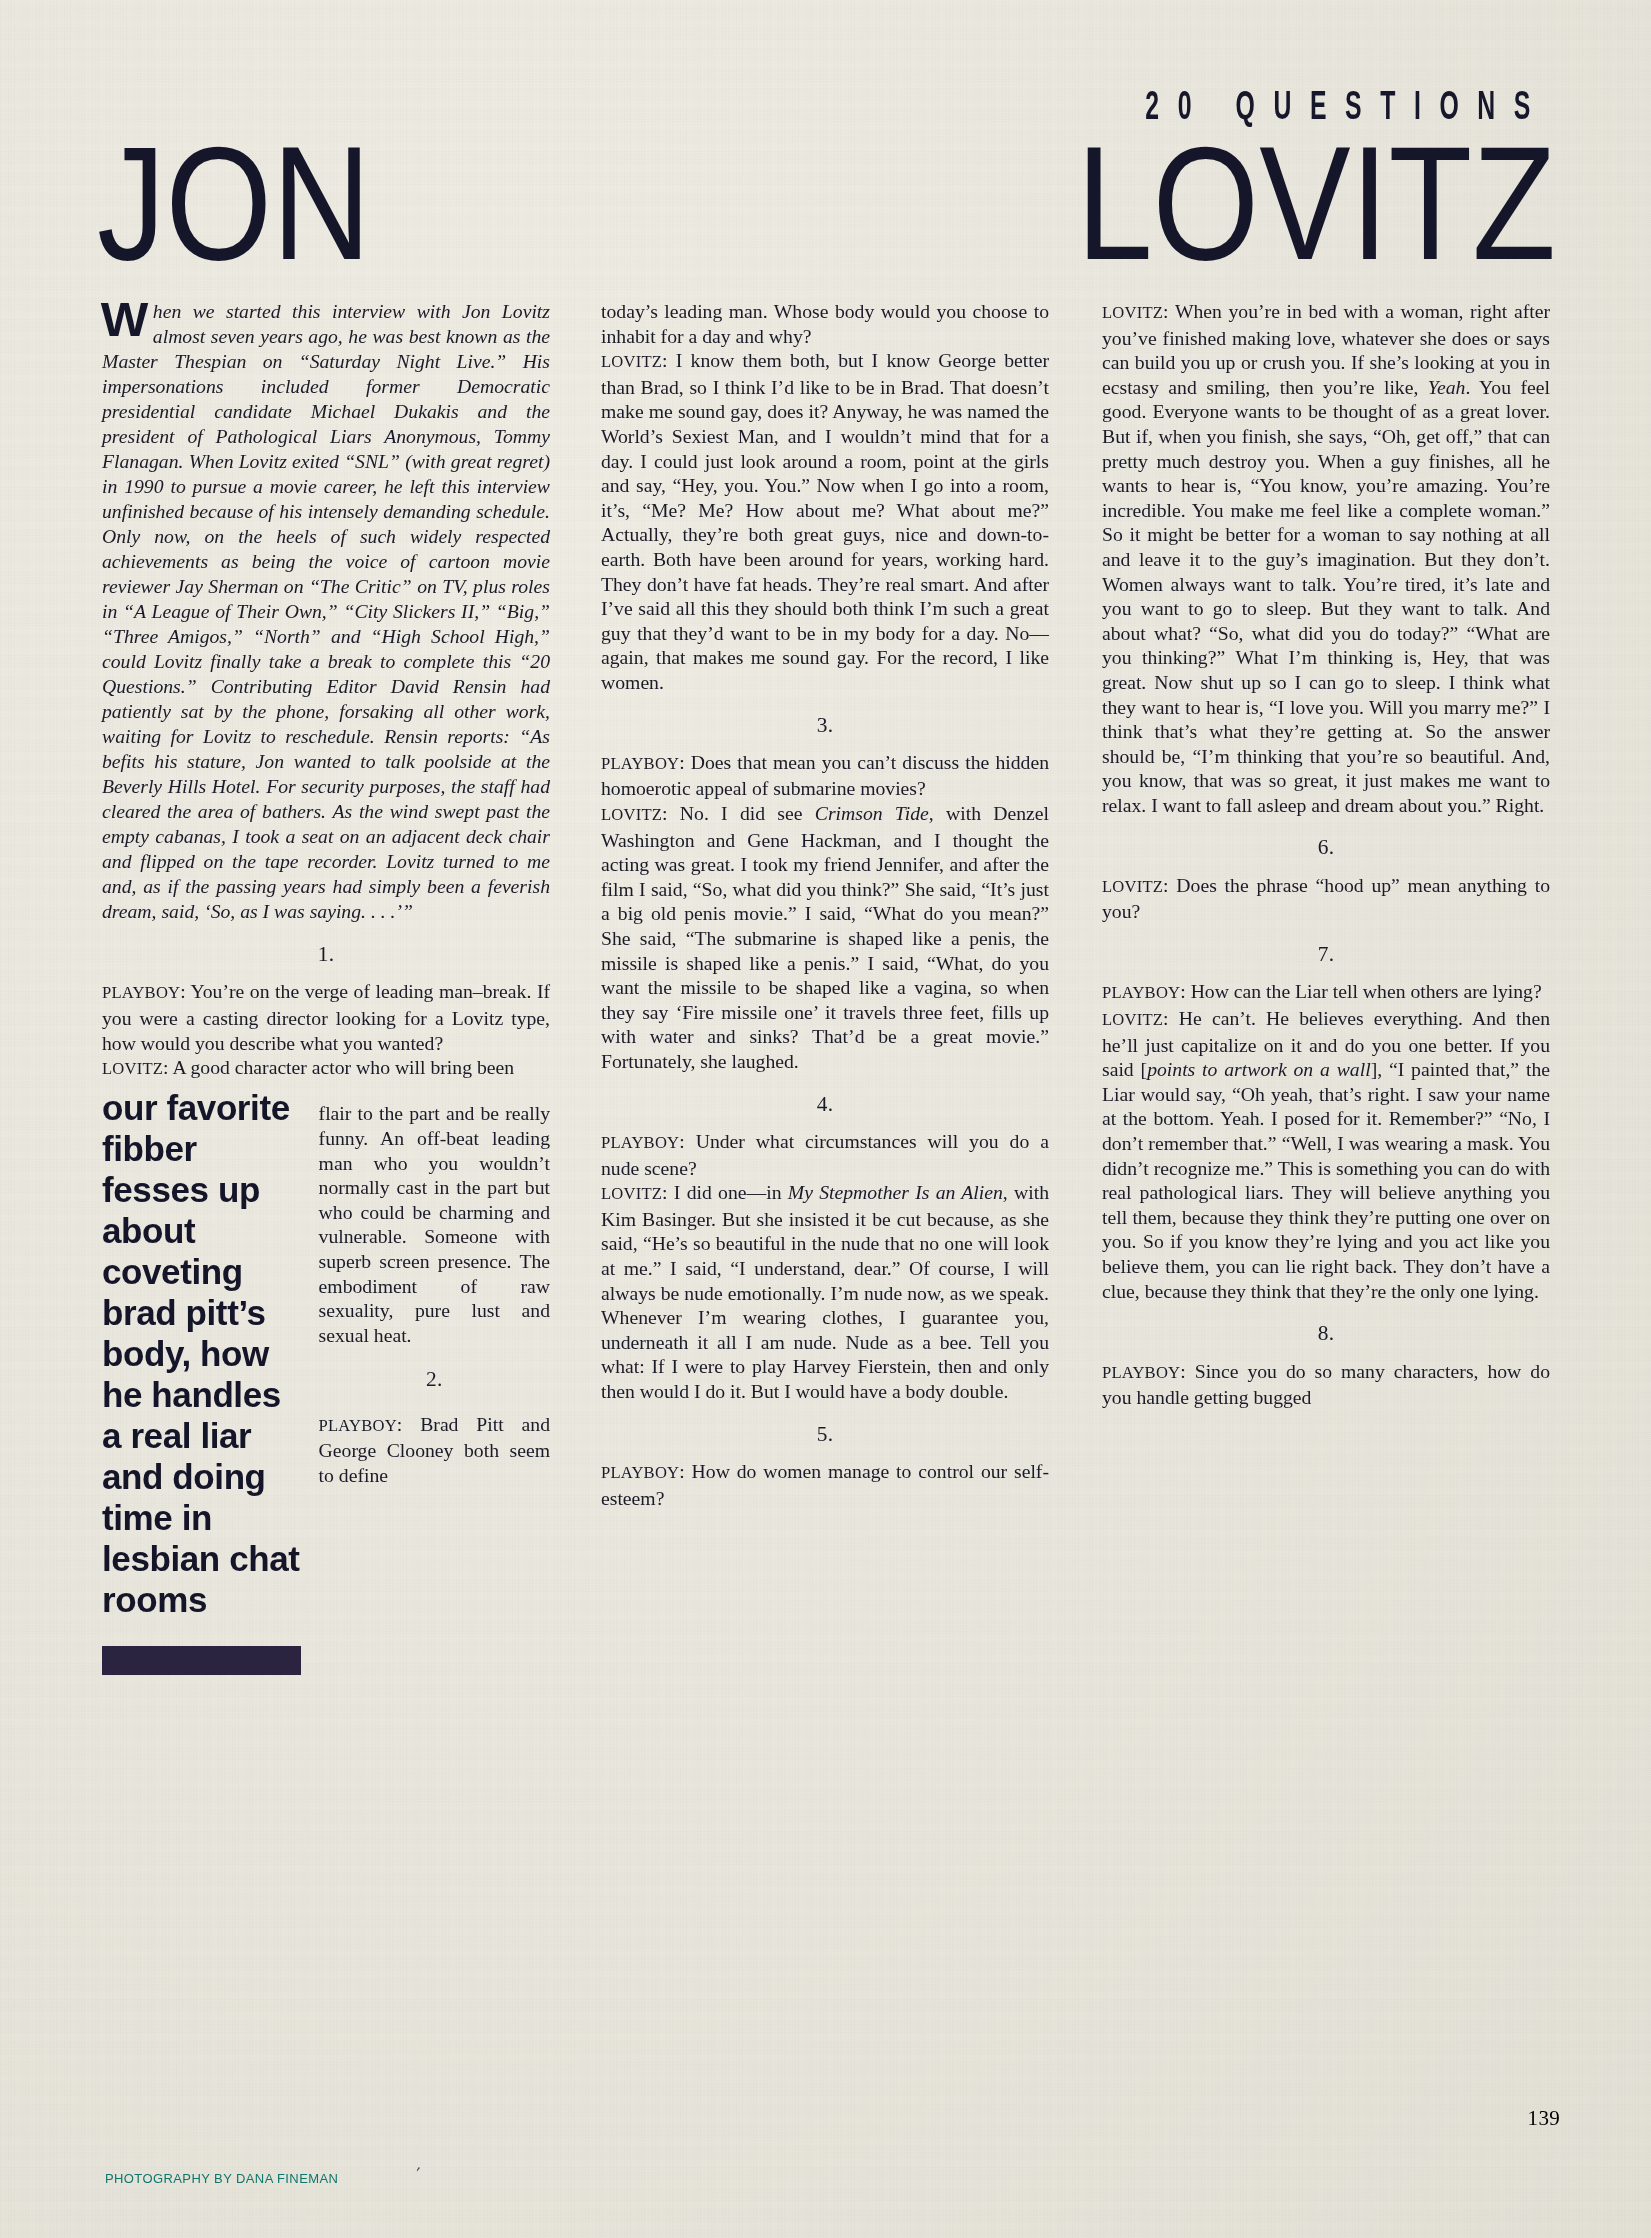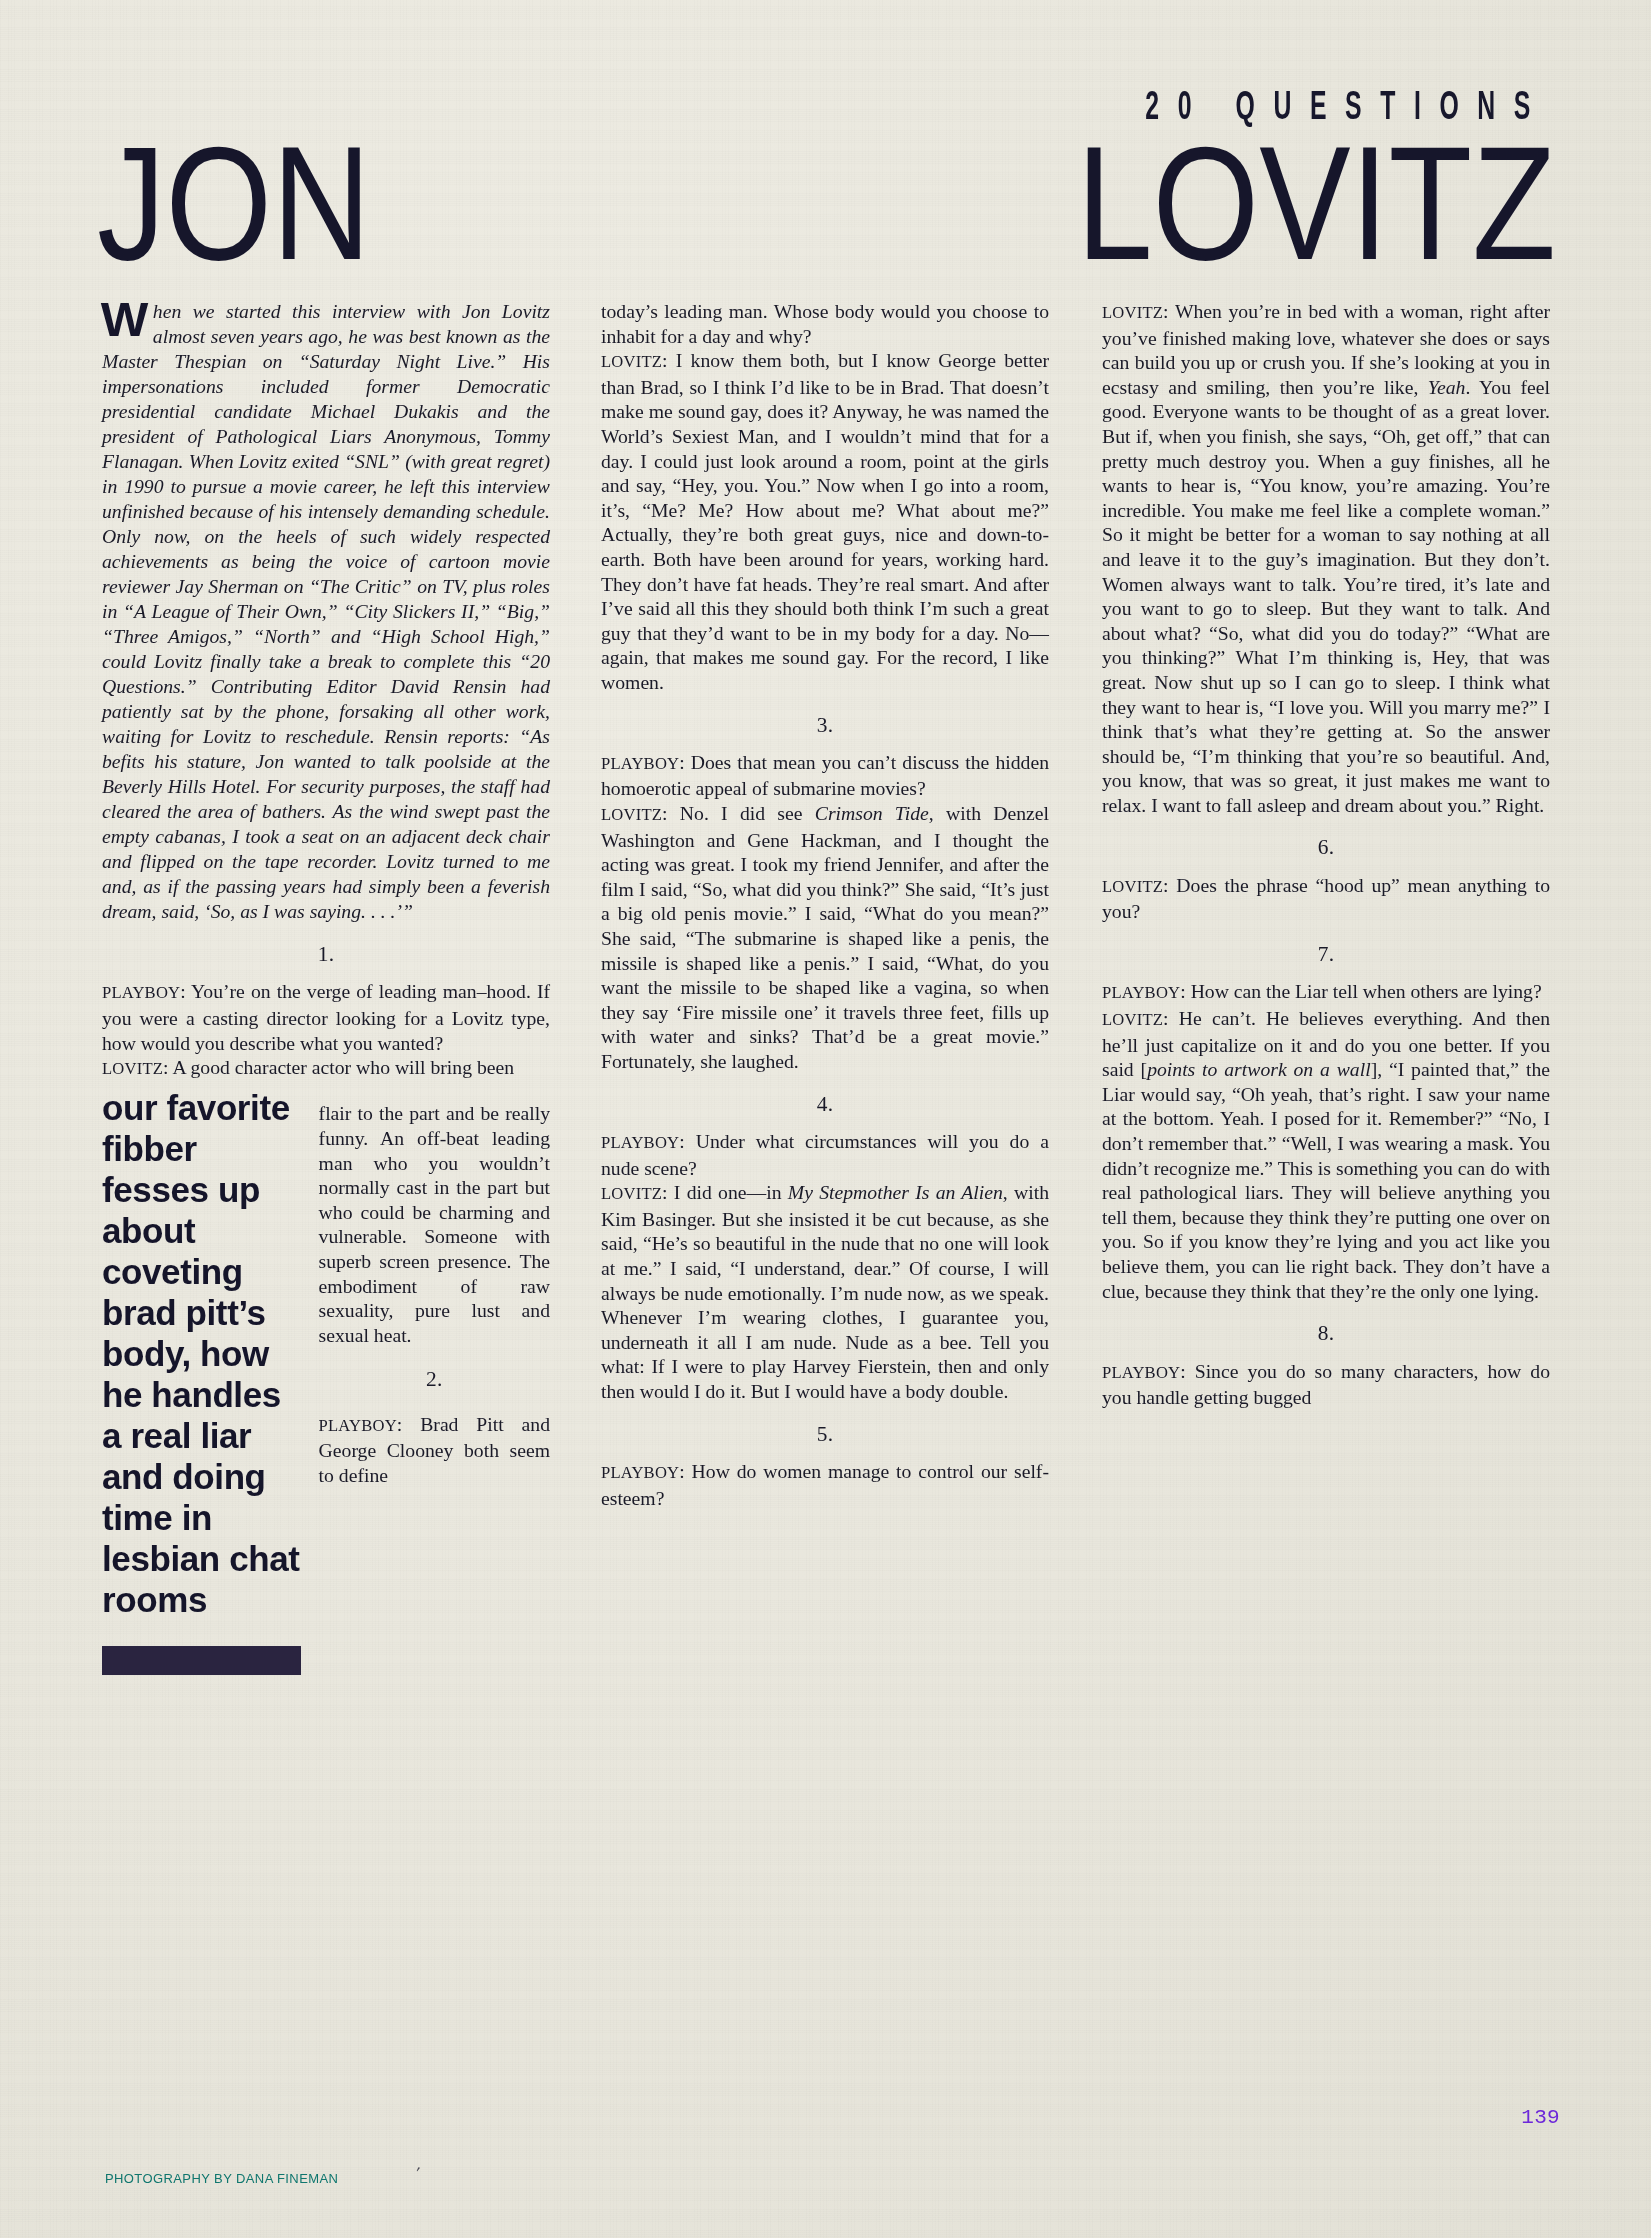--- a/index.html
+++ b/index.html
@@ -140,24 +140,24 @@
   .tickmark{
     position:absolute;
     left:415px; top:2163px;
     font-size:18px;
     color:#4a4a55;
     transform:rotate(18deg);
   }
   .folio{
     position:absolute;
     right:91px; top:2106px;
-    font-family:Liberation Mono, monospace;
+    font-family:Liberation Serif, serif;
     font-size:21px;
     font-weight:400;
-    color:#6d28d9;
+    color:#000000;
     letter-spacing:0.3px;
   }
 </style>
 </head>
 <body>
 
 <div class="paper-grain"></div>
 
 <div class="page">
 
@@ -169,21 +169,21 @@
   </div>
 
   <div class="cols">
 
     <div class="col col-1">
 
       <p class="intro"><span class="dropcap">W</span><span>hen we started this interview with Jon Lovitz almost seven years ago, he was best known as the Master Thespian on “Saturday Night Live.” His impersonations included former Democratic presidential candidate Michael Dukakis and the president of Pathological Liars Anonymous, Tommy Flanagan. When Lovitz exited “SNL” (with great regret) in 1990 to pursue a movie career, he left this interview unfinished because of his intensely demanding schedule. Only now, on the heels of such widely respected achievements as being the voice of cartoon movie reviewer Jay Sherman on “The Critic” on TV, plus roles in “A League of Their Own,” “City Slickers II,” “Big,” “Three Amigos,” “North” and “High School High,” could Lovitz finally take a break to complete this “20 Questions.” Contributing Editor David Rensin had patiently sat by the phone, forsaking all other work, waiting for Lovitz to reschedule. Rensin reports: “As befits his stature, Jon wanted to talk poolside at the Beverly Hills Hotel. For security purposes, the staff had cleared the area of bathers. As the wind swept past the empty cabanas, I took a seat on an adjacent deck chair and flipped on the tape recorder. Lovitz turned to me and, as if the passing years had simply been a feverish dream, said, ‘So, as I was saying. . . .’”</span></p>
 
       <div class="qnum">1.</div>
 
-      <p class="qa"><span class="spk">PLAYBOY</span>: <span>You’re on the verge of leading man–hood. If you were a casting director looking for a Lovitz type, how would you describe what you wanted?</span></p>
+      <p class="qa"><span class="spk">PLAYBOY</span>: <span>You’re on the verge of leading man–break. If you were a casting director looking for a Lovitz type, how would you describe what you wanted?</span></p>
 
       <p class="qa"><span class="spk">LOVITZ</span>: <span>A good character actor who will bring been</span></p>
 
       <div class="pullquote">
         <span>our favorite fibber fesses up about coveting brad pitt’s body, how he handles a real liar and doing time in lesbian chat rooms</span>
         <span class="rule"></span>
       </div>
 
       <p class="narrow">flair to the part and be really funny. An off-beat leading man who you wouldn’t normally cast in the part but who could be charming and vulnerable. Someone with superb screen presence. The embodiment of raw sexuality, pure lust and sexual heat.</p>
 

